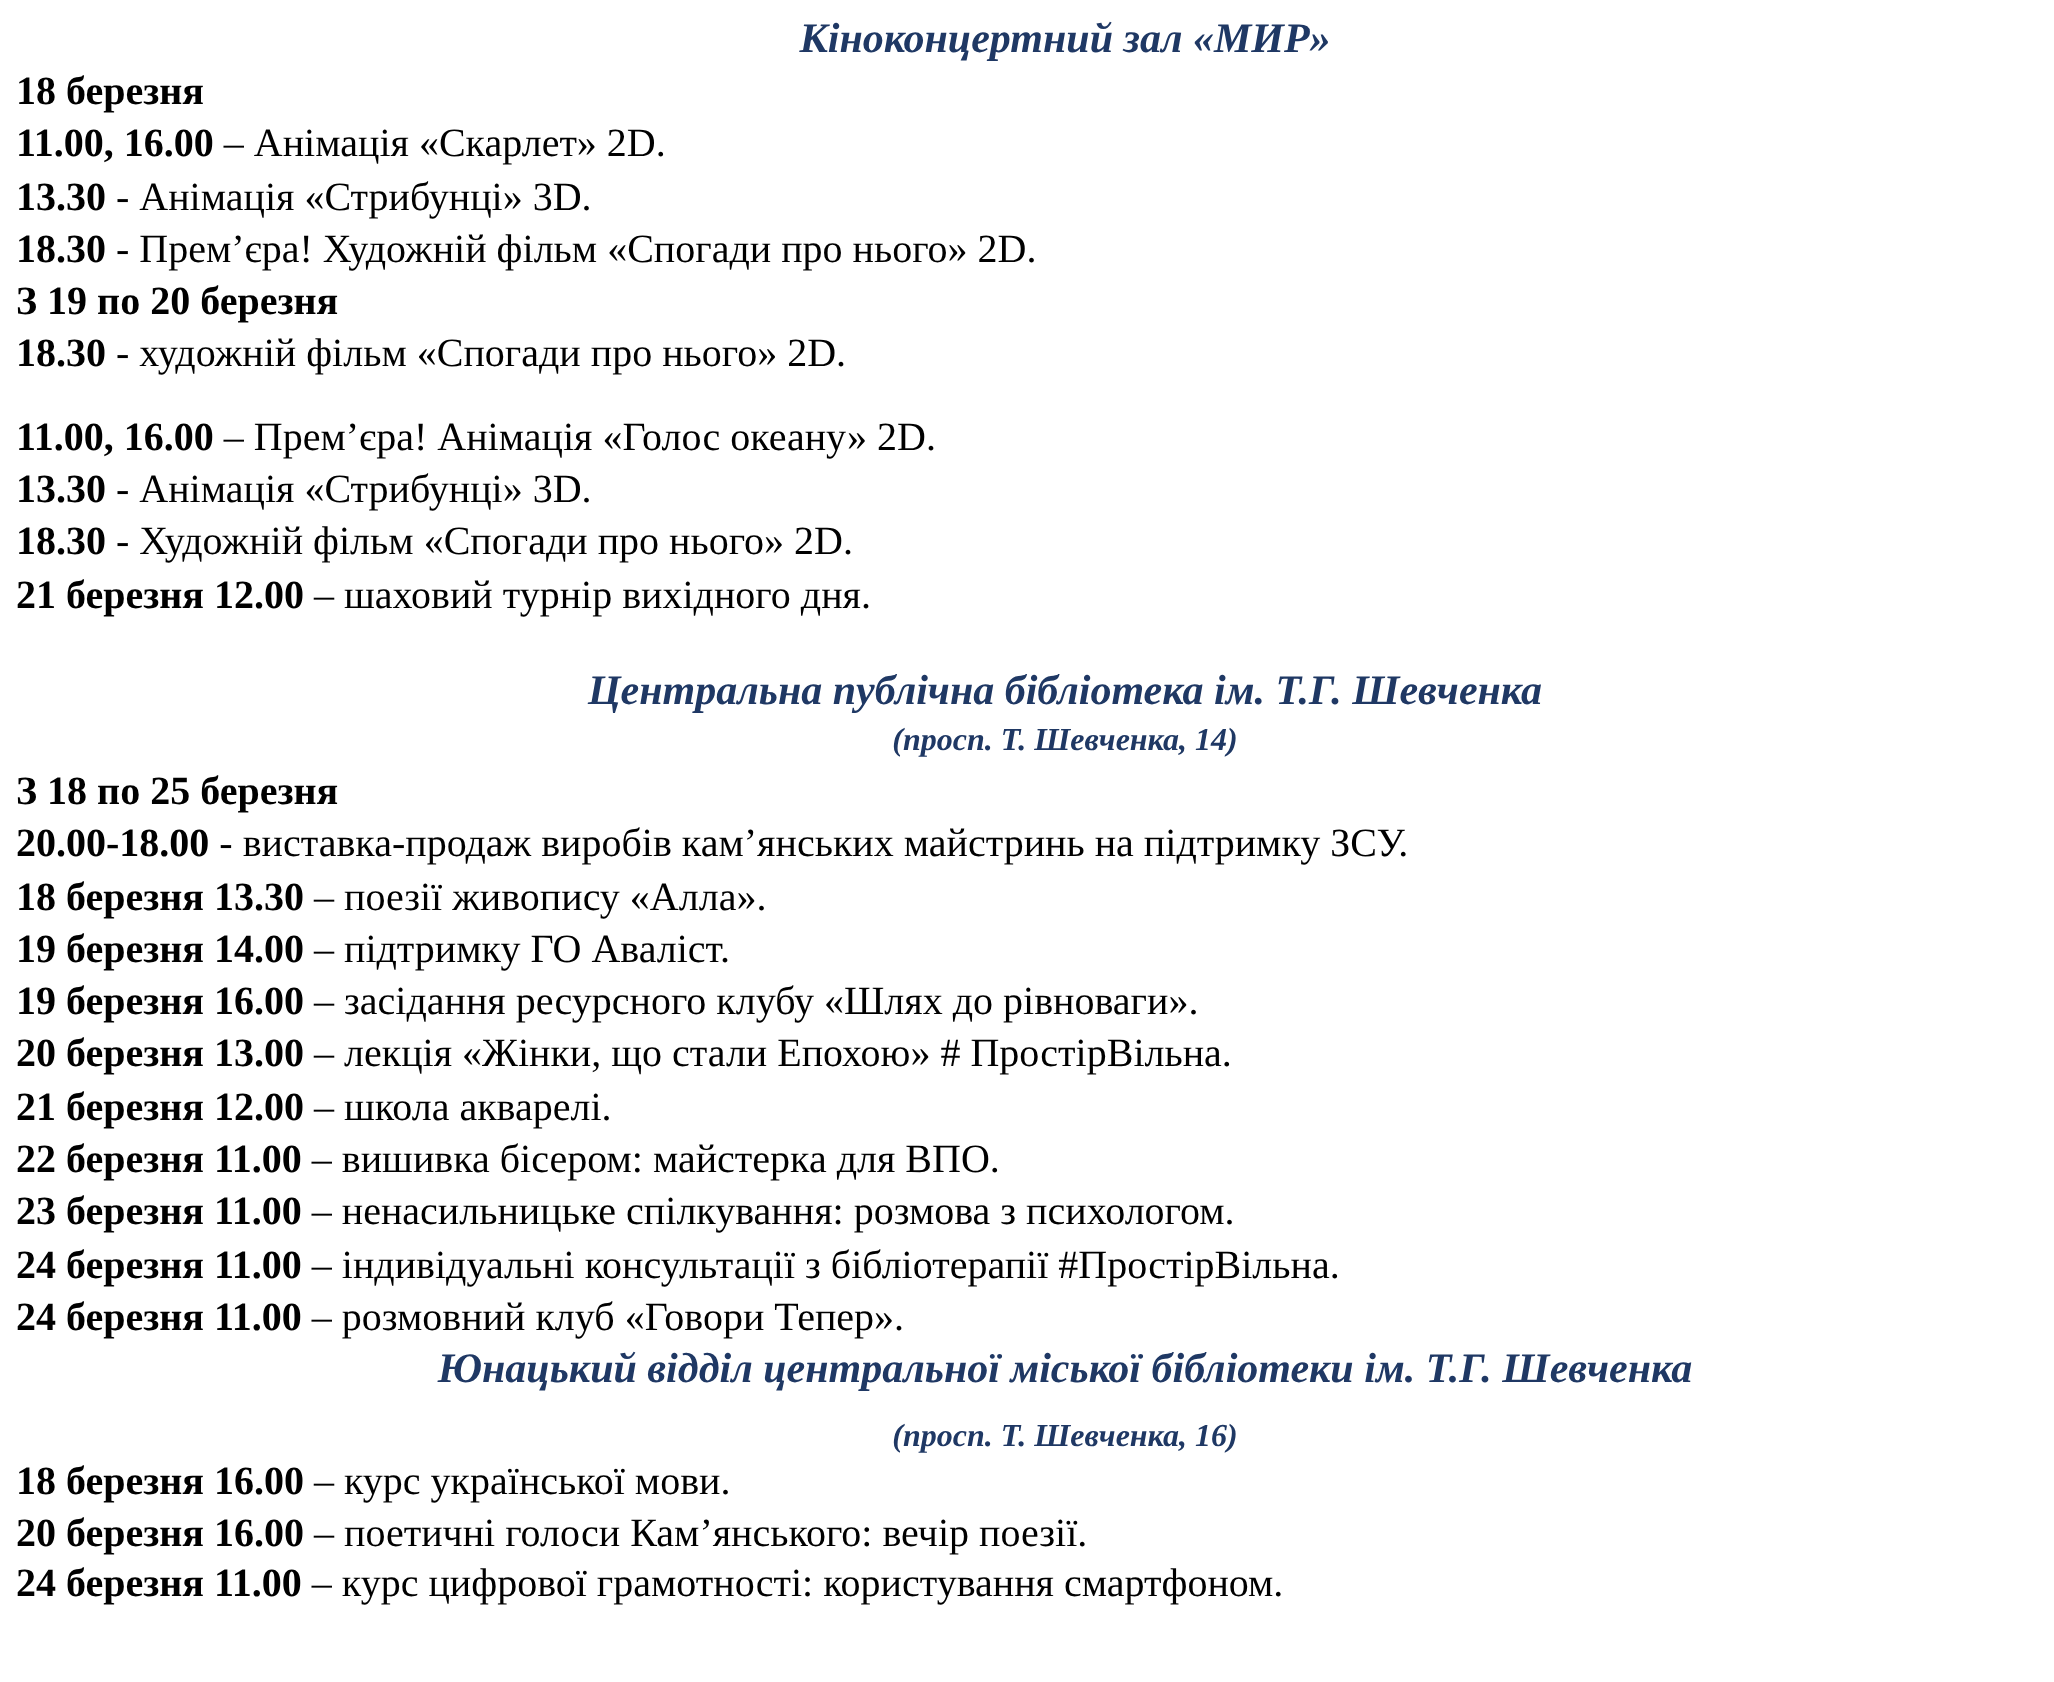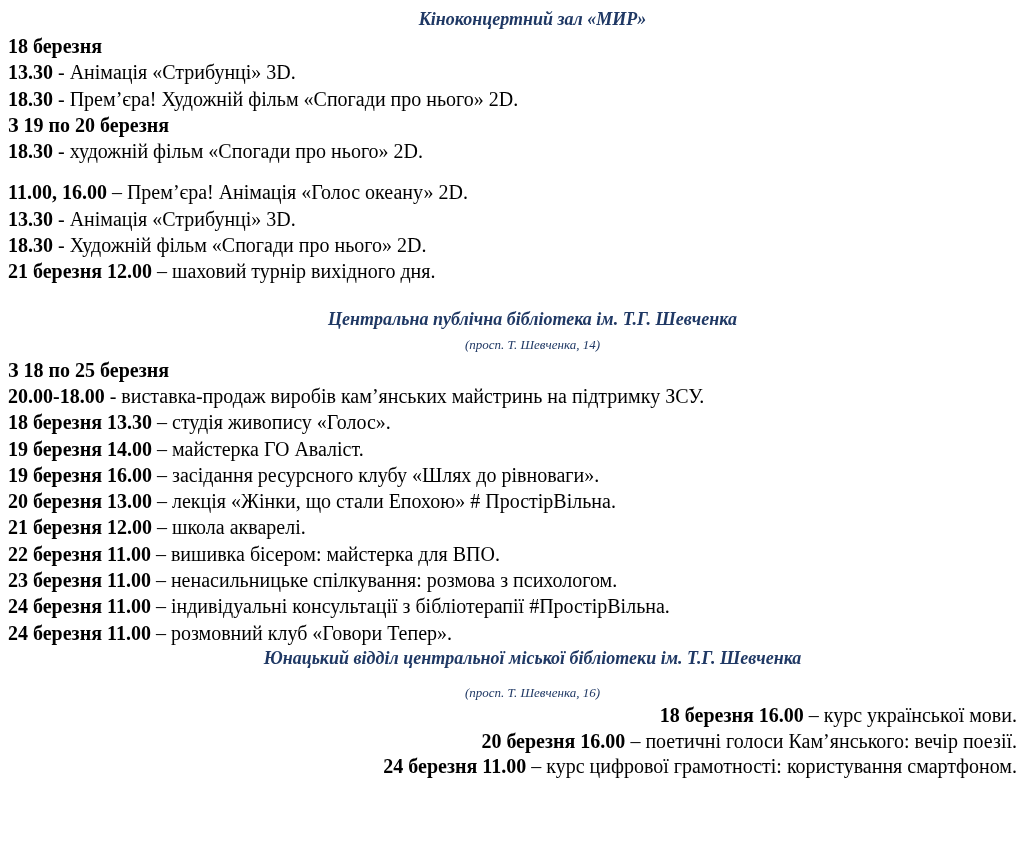--- a/index.html
+++ b/index.html
@@ -13,79 +13,80 @@
     overflow: hidden;
     font-family: "Liberation Serif", serif;
     color: #000000;
   }
   .doc {
     padding: 6px 10px 0 8px;
     font-size: 20px;
   }
   .title, .heading {
     line-height: 26px;
-    font-size: 18px;
+    font-size: 21px;
     font-weight: bold;
     font-style: italic;
     color: #1f3864;
     text-align: center;
     padding-left: 40px;
     white-space: nowrap;
   }
   .title { line-height: 27px; }
   .heading.h3 { line-height: 24px; text-align: center; }
   .addr {
     line-height: 25px;
-    font-size: 13px;
-    font-weight: normal;
+    font-size: 16px;
+    font-weight: bold;
     font-style: italic;
     color: #1f3864;
     text-align: center;
     padding-left: 40px;
     white-space: nowrap;
   }
   .addr.a3 { line-height: 20px; margin-top: 13px; }
   .line {
     line-height: 26.3px;
     white-space: nowrap;
   }
-  .sec3 .line { line-height: 25.6px; text-align: right; }
+  .sec3 .line { line-height: 25.6px; }
   .b { font-weight: bold; }
   .gap1 { height: 15px; }
   .gap2 { height: 21px; }
 </style>
 </head>
 <body>
 
 <div class="doc">
 
   <div class="title">Кіноконцертний зал «МИР»</div>
 
   <div class="line"><span class="b">18 березня</span><span></span></div>
+  <div class="line"><span class="b">11.00, 16.00</span><span> – Анімація «Скарлет» 2D.</span></div>
   <div class="line"><span class="b">13.30</span><span> - Анімація «Стрибунці» 3D.</span></div>
   <div class="line"><span class="b">18.30</span><span> - Прем’єра! Художній фільм «Спогади про нього» 2D.</span></div>
   <div class="line"><span class="b">З 19 по 20 березня</span><span></span></div>
   <div class="line"><span class="b">18.30</span><span> - художній фільм «Спогади про нього» 2D.</span></div>
 
   <div class="gap1"></div>
 
   <div class="line"><span class="b">11.00, 16.00</span><span> – Прем’єра! Анімація «Голос океану» 2D.</span></div>
   <div class="line"><span class="b">13.30</span><span> - Анімація «Стрибунці» 3D.</span></div>
   <div class="line"><span class="b">18.30</span><span> - Художній фільм «Спогади про нього» 2D.</span></div>
   <div class="line"><span class="b">21 березня 12.00</span><span> – шаховий турнір вихідного дня.</span></div>
 
   <div class="gap2"></div>
 
   <div class="heading">Центральна публічна бібліотека ім. Т.Г. Шевченка</div>
   <div class="addr">(просп. Т. Шевченка, 14)</div>
 
   <div class="line"><span class="b">З 18 по 25 березня</span><span></span></div>
   <div class="line"><span class="b">20.00-18.00</span><span> - виставка-продаж виробів кам’янських майстринь на підтримку ЗСУ.</span></div>
-  <div class="line"><span class="b">18 березня 13.30</span><span> – студія живопису «Голос».</span></div>
-  <div class="line"><span class="b">19 березня 14.00</span><span> – майстерка ГО Аваліст.</span></div>
+  <div class="line"><span class="b">18 березня 13.30</span><span> – поезії живопису «Алла».</span></div>
+  <div class="line"><span class="b">19 березня 14.00</span><span> – підтримку ГО Аваліст.</span></div>
   <div class="line"><span class="b">19 березня 16.00</span><span> – засідання ресурсного клубу «Шлях до рівноваги».</span></div>
   <div class="line"><span class="b">20 березня 13.00</span><span> – лекція «Жінки, що стали Епохою» # ПростірВільна.</span></div>
   <div class="line"><span class="b">21 березня 12.00</span><span> – школа акварелі.</span></div>
   <div class="line"><span class="b">22 березня 11.00</span><span> – вишивка бісером: майстерка для ВПО.</span></div>
   <div class="line"><span class="b">23 березня 11.00</span><span> – ненасильницьке спілкування: розмова з психологом.</span></div>
   <div class="line"><span class="b">24 березня 11.00</span><span> – індивідуальні консультації з бібліотерапії #ПростірВільна.</span></div>
   <div class="line"><span class="b">24 березня 11.00</span><span> – розмовний клуб «Говори Тепер».</span></div>
 
   <div class="sec3">
     <div class="heading h3">Юнацький відділ центральної міської бібліотеки ім. Т.Г. Шевченка</div>

